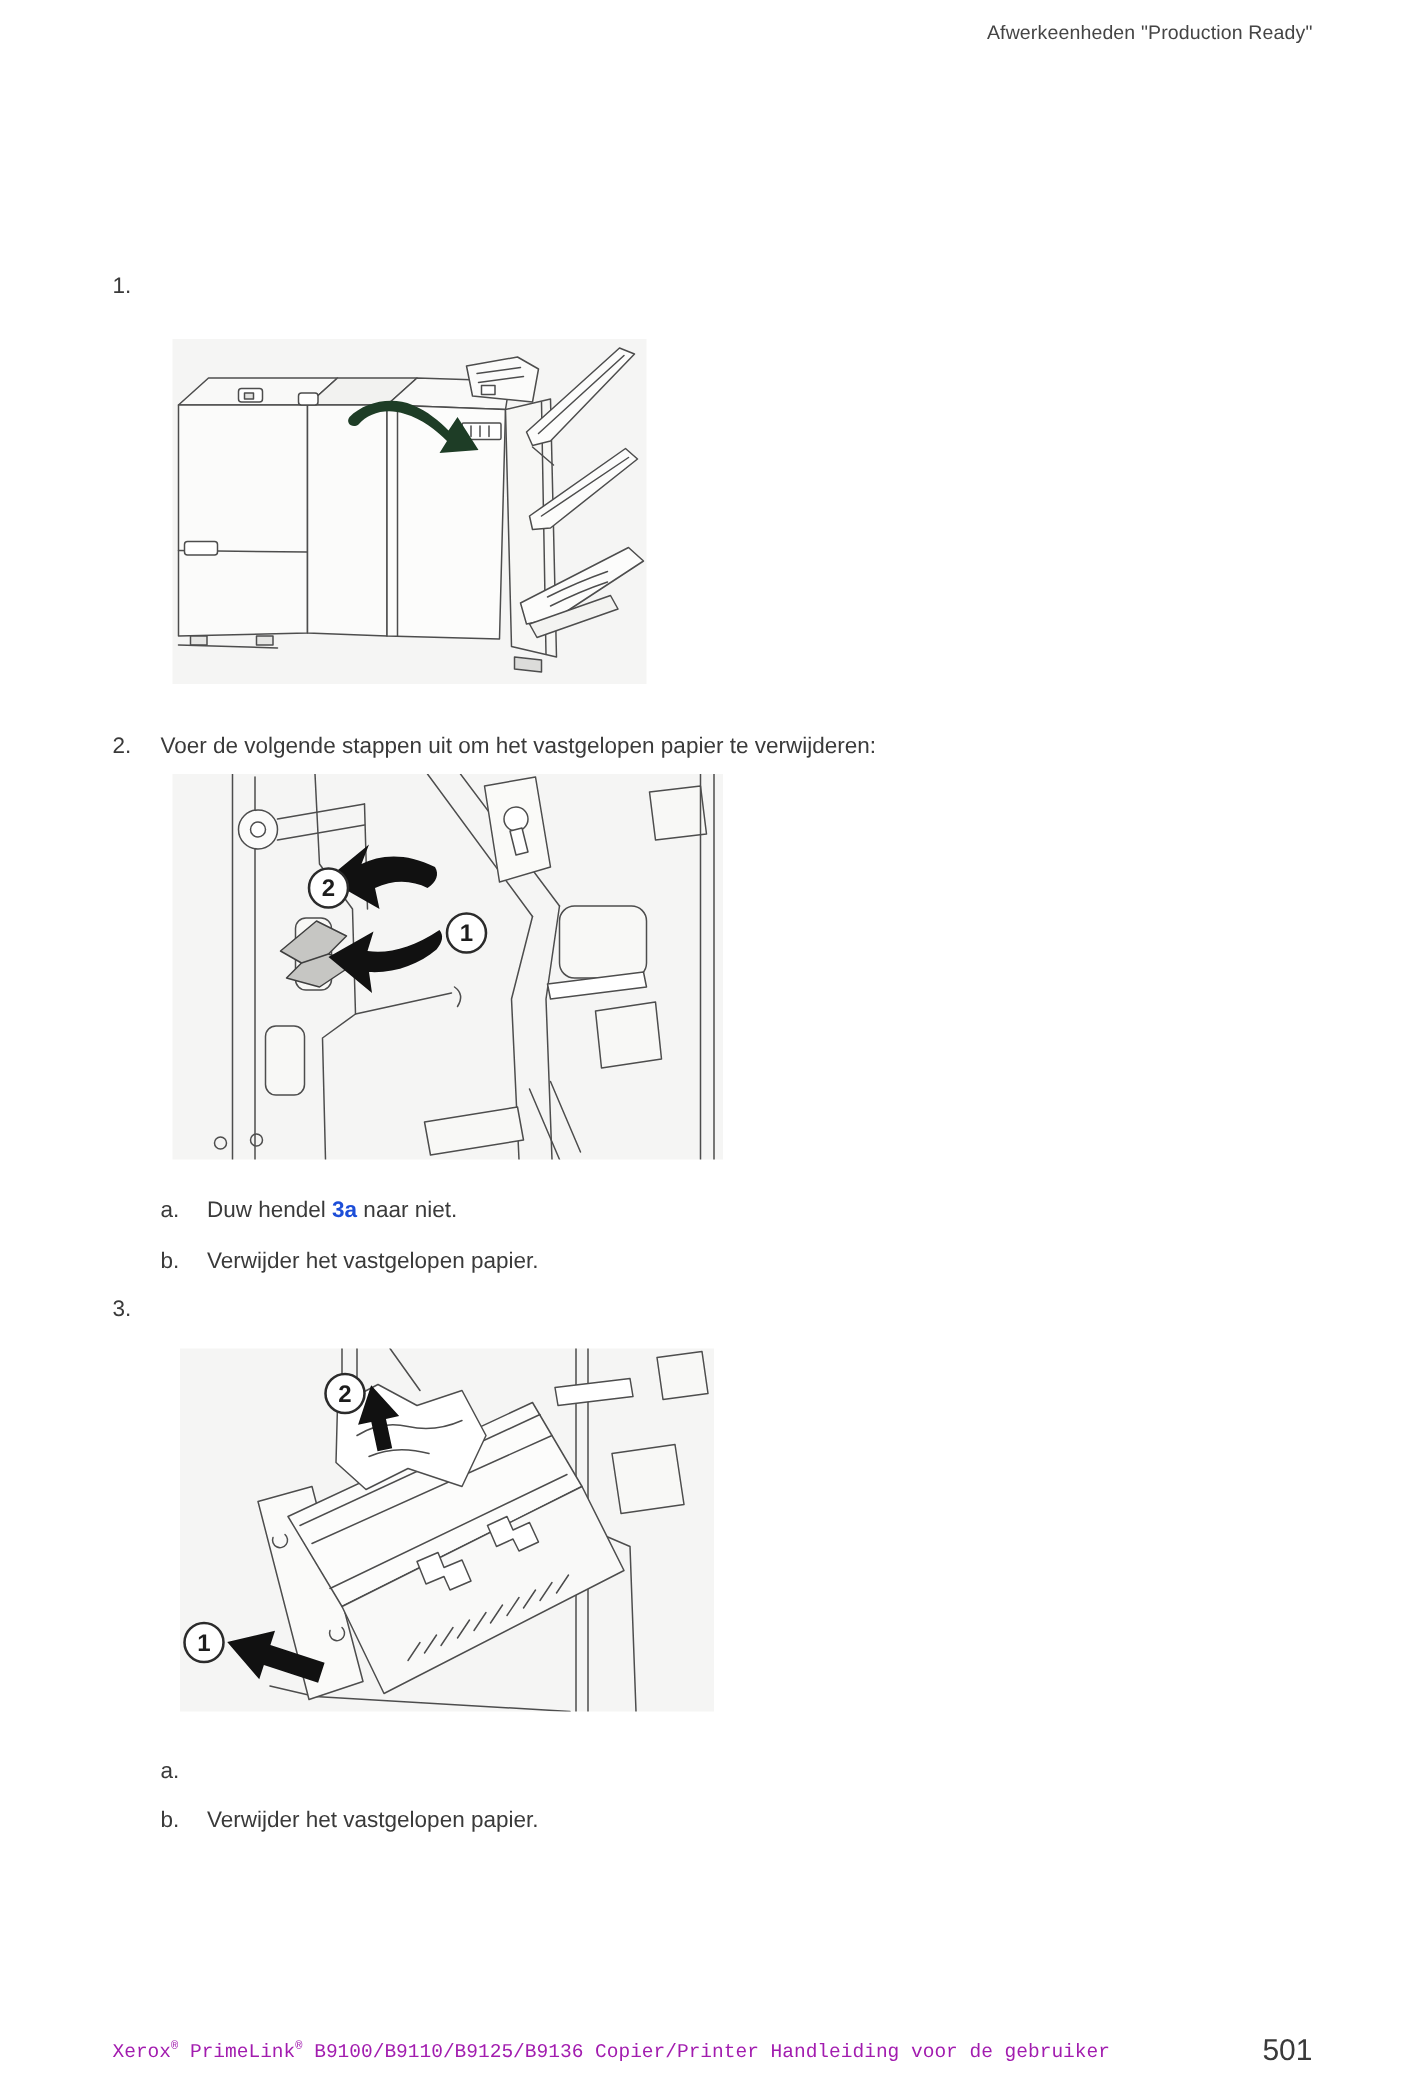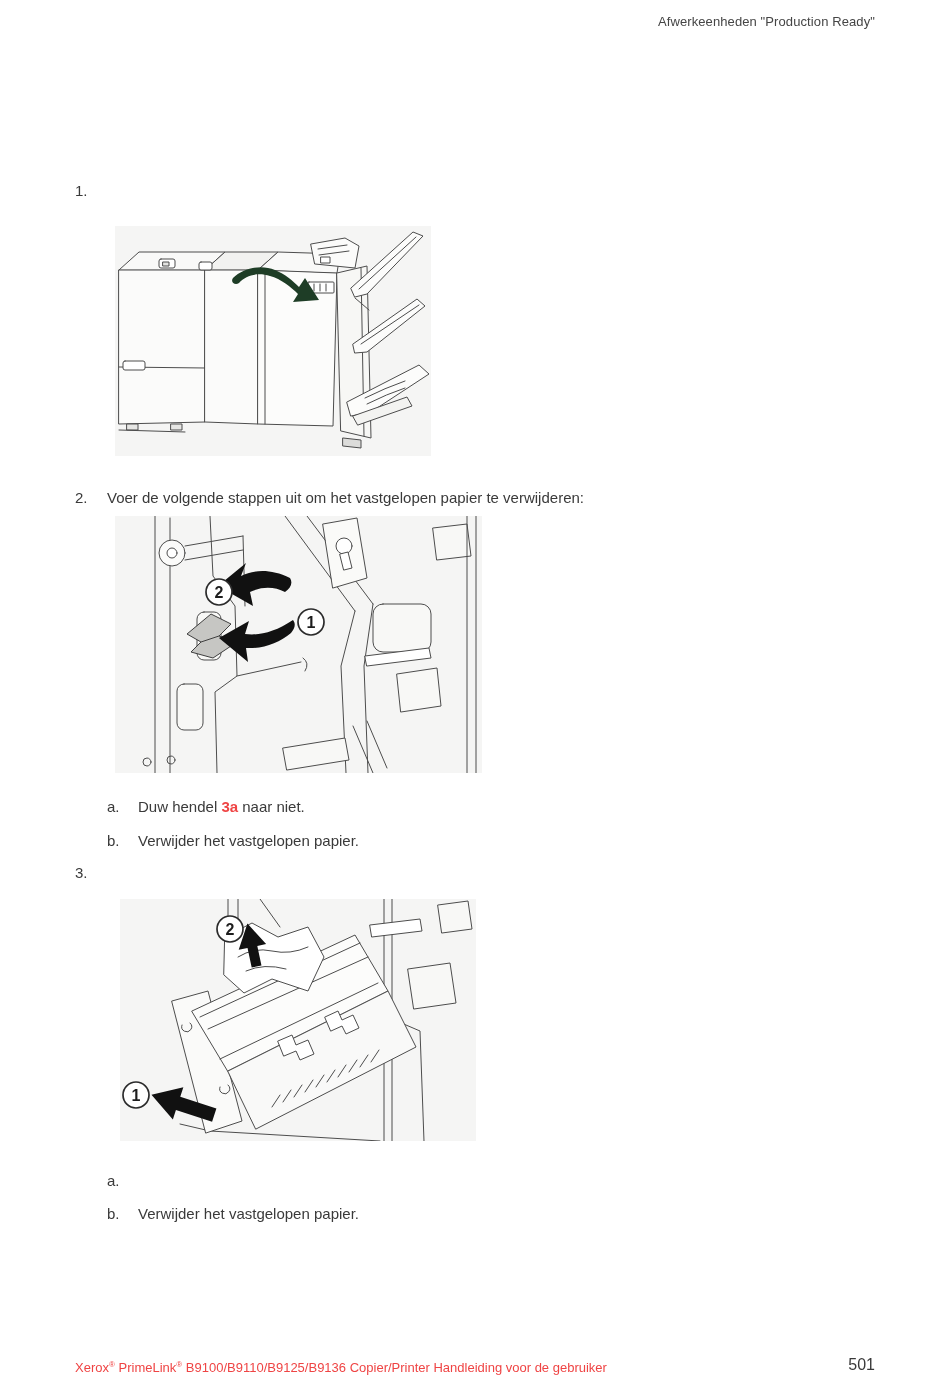--- a/index.html
+++ b/index.html
@@ -5,29 +5,29 @@
   html,body{margin:0;padding:0;background:#ffffff;}
   .page{
     position:relative;width:950px;height:1387px;background:#ffffff;
     font-family:"Liberation Sans",sans-serif;color:#3a3a3a;overflow:hidden;
   }
   .hdr{position:absolute;top:14px;right:75px;font-size:13px;color:#454545;letter-spacing:.1px;}
   .step{position:absolute;left:75px;display:flex;font-size:15px;line-height:1.35;width:820px;}
   .step .num{width:32px;flex:none;}
   .sub{position:absolute;left:107px;display:flex;font-size:15px;line-height:1.35;width:780px;}
   .sub .letter{width:31px;flex:none;}
-  .sub b{font-weight:700;color:#ef4444;}
+  .sub b{font-weight:700;color:#1d4ed8;}
   .fig{position:absolute;background:#f5f5f4;}
   .fig svg{display:block;width:100%;height:100%;}
   .la{stroke:#4d4d4d;stroke-width:1;fill:none;stroke-linejoin:round;stroke-linecap:round;}
   .callout-circle{fill:#ffffff;stroke:#2b2b2b;stroke-width:1.7;}
   .callout-num{font-family:"Liberation Sans",sans-serif;font-size:16px;font-weight:700;fill:#1d1d1d;text-anchor:middle;}
-  .ftr{position:absolute;top:1360px;left:75px;font-size:13px;color:#ef4444;}
+  .ftr{position:absolute;top:1360px;left:75px;font-size:13px;color:#a21caf;font-family:Liberation Mono, monospace;}
   .ftr sup{font-size:8px;}
-  .pageno{position:absolute;top:1356px;right:75px;font-size:16px;color:#3a3a3a;}
+  .pageno{position:absolute;top:1356px;right:75px;font-size:20px;color:#3a3a3a;}
 </style>
 </head>
 <body>
 
 <div class="page">
 
   <div class="hdr">Afwerkeenheden "Production Ready"</div>
 
   <div class="step" style="top:181px">
     <span class="num">1.</span>

